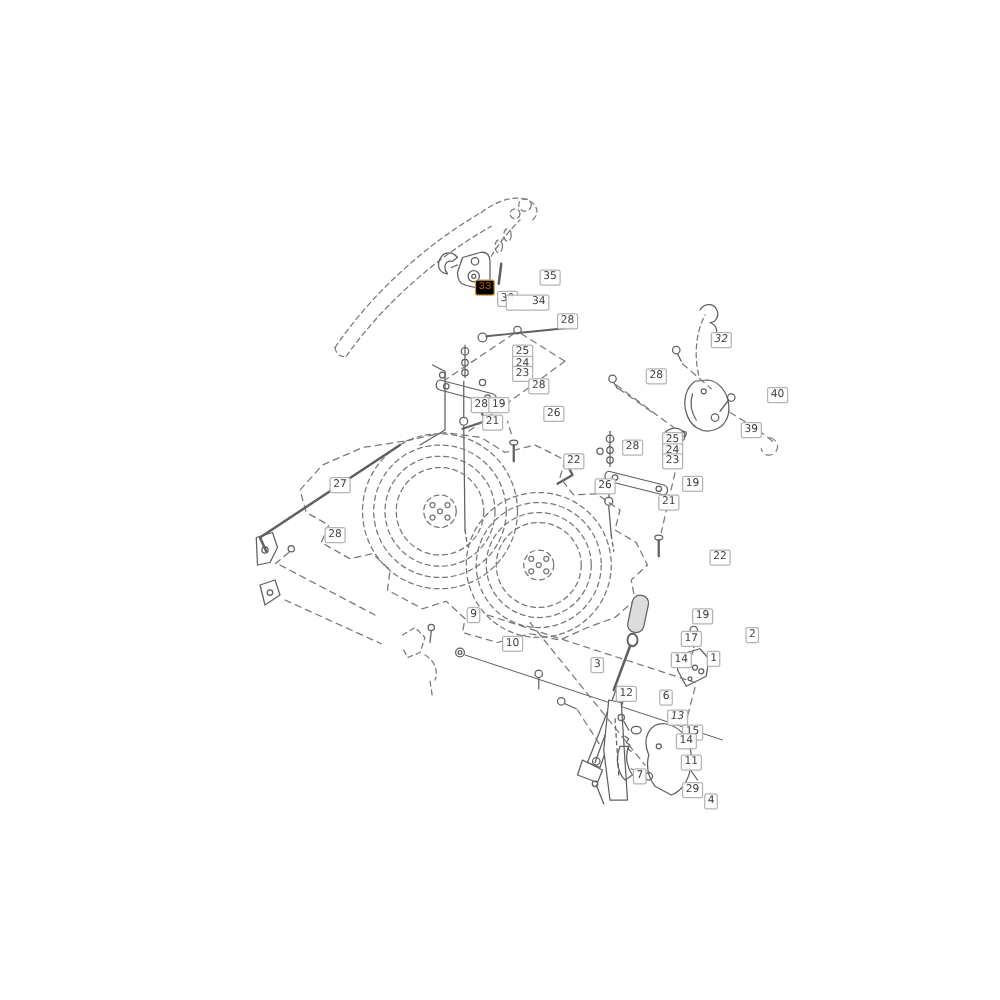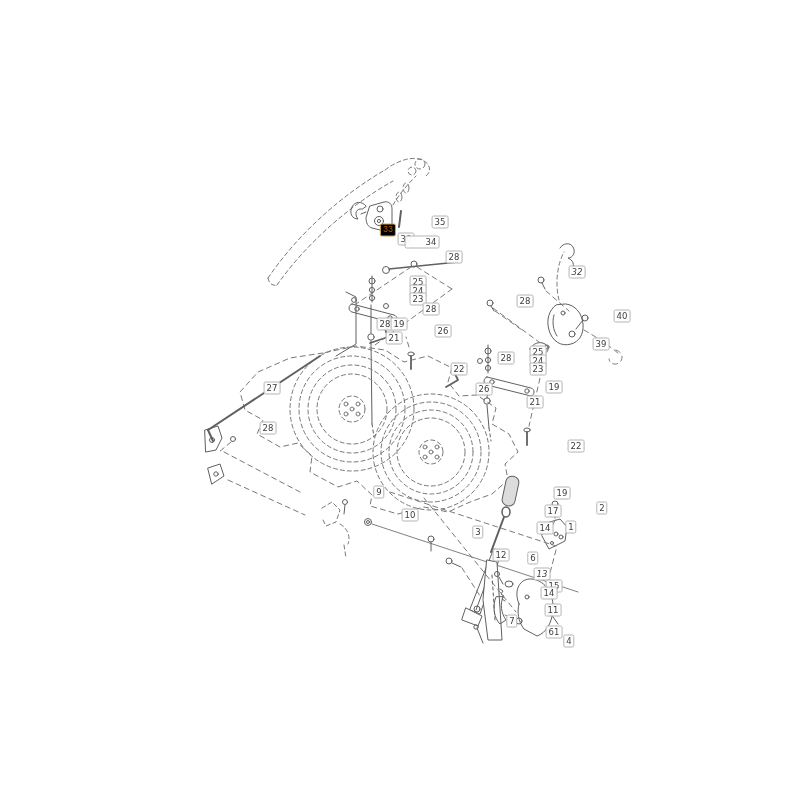--- a/index.html
+++ b/index.html
@@ -275,17 +275,17 @@
       <div class="part-label" style="left: 518px; top: 511px;">17</div>
       <div class="part-label" style="left: 510px; top: 528px;">14</div>
       <div class="part-label" style="left: 567px; top: 508px;">2</div>
       <div class="part-label" style="left: 536px; top: 527px;">1</div>
       <div class="part-label" style="left: 498px; top: 558px;">6</div>
       <div class="part-label" style="left: 507px; top: 574px; font-style: italic;">13</div>
       <div class="part-label" style="left: 519px; top: 586px;">15</div>
       <div class="part-label" style="left: 514px; top: 593px;">14</div>
       <div class="part-label" style="left: 518px; top: 610px;">11</div>
       <div class="part-label" style="left: 477px; top: 621px;">7</div>
-      <div class="part-label" style="left: 519px; top: 632px;">61</div>
+      <div class="part-label" style="left: 519px; top: 632px;">29</div>
       <div class="part-label" style="left: 534px; top: 641px;">4</div>
     </div>
 
 </div>
 
 </body></html>

